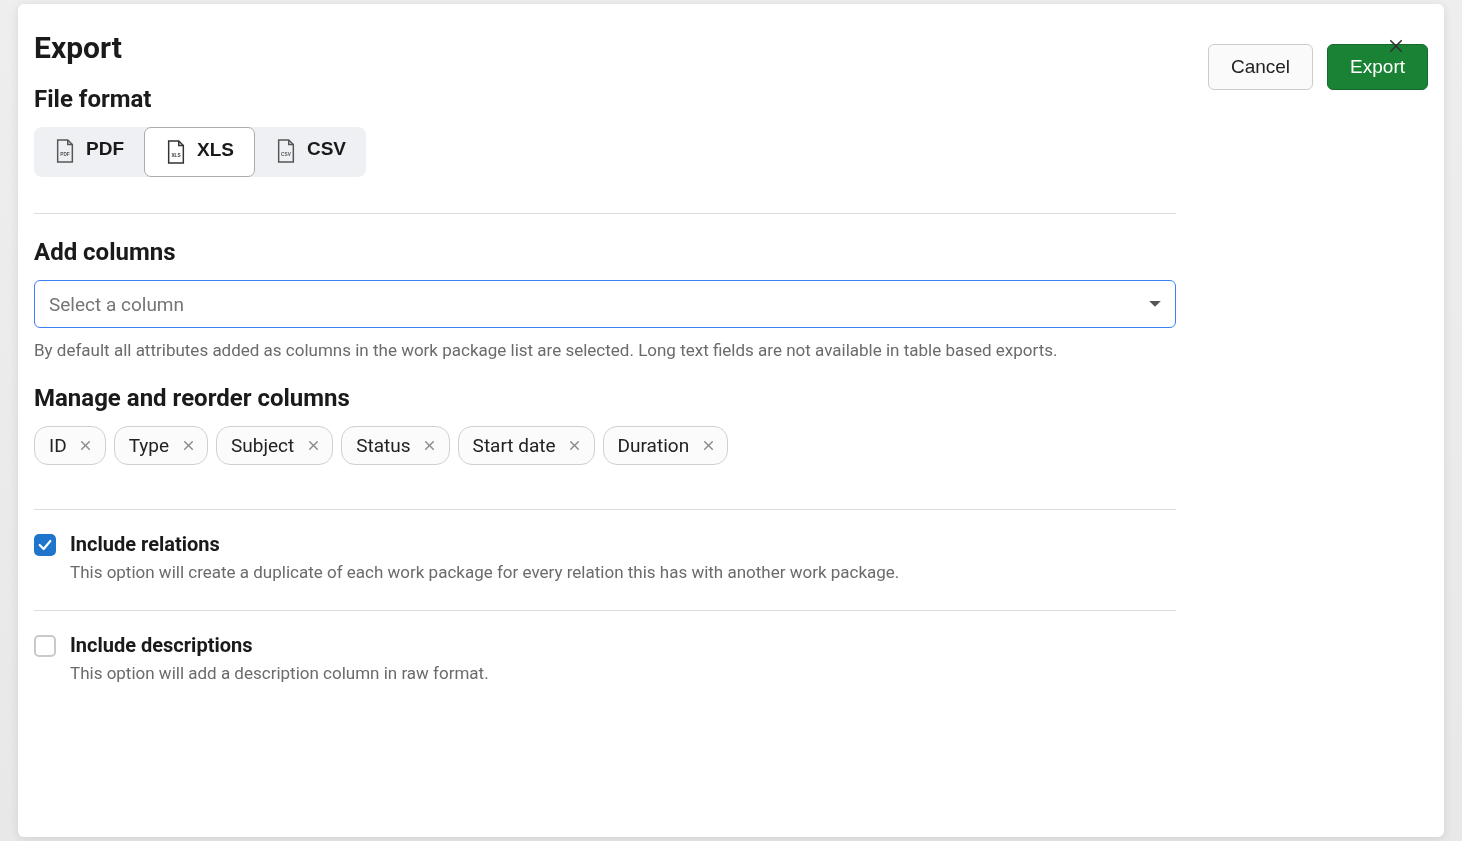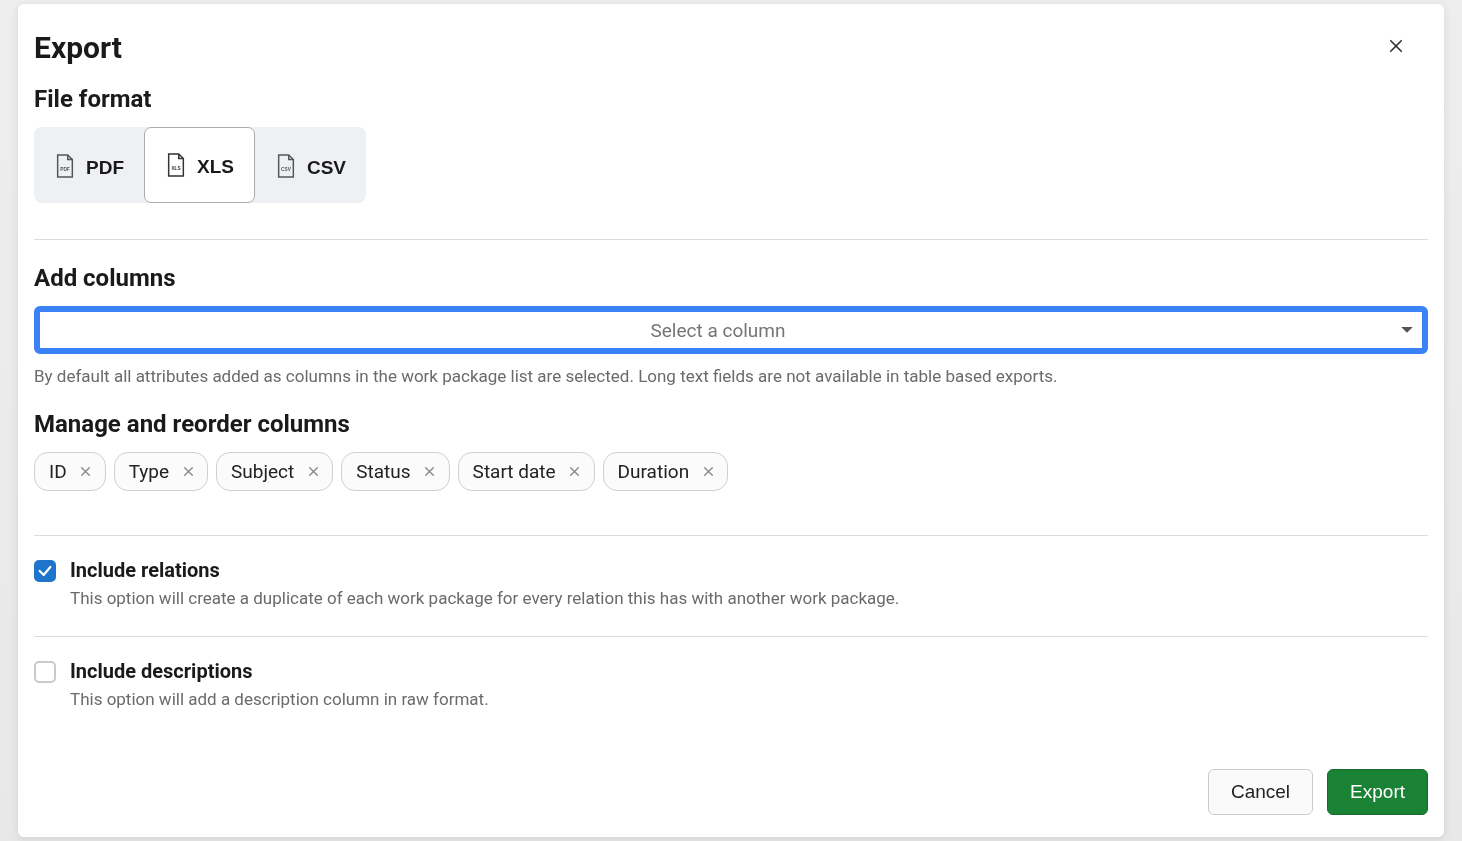--- a/index.html
+++ b/index.html
@@ -16,21 +16,21 @@
     background: linear-gradient(#eeeeee, #e8e8e8);
   }
   .modal {
     position: absolute;
     left: 18px; right: 18px; top: 4px; bottom: 4px;
     background: #ffffff;
     border-radius: 6px;
     box-shadow: 0 2px 10px rgba(0,0,0,0.1);
     padding: 26px 0 22px 0;
     display: flex;
-    flex-direction: column;
+    flex-direction: row;
   }
   .modal-inner {
     padding: 0 16px;
     flex: 1;
     overflow-y: auto;
   }
   .close-btn {
     position: absolute;
     top: 28px; right: 34px;
     width: 28px; height: 28px;
@@ -54,23 +54,23 @@
   .format-row {
     display: flex;
     gap: 0;
     background: #eef0f3;
     border-radius: 8px;
     padding: 0;
     width: fit-content;
   }
   .format-btn {
     display: flex;
-    align-items: flex-end;
+    align-items: flex-start;
     gap: 10px;
-    padding: 24px 20px;
+    padding: 11px 20px;
     border: none;
     background: transparent;
     font-size: 19px;
     font-weight: 600;
     color: #1a1a1a;
     cursor: pointer;
     border-radius: 7px;
   }
   .format-btn.selected {
     background: #ffffff;
@@ -83,30 +83,29 @@
     margin: 36px 0 24px 0;
   }
   .divider.tight { margin: 28px 0 22px 0; }
   .select-wrap {
     position: relative;
     width: 100%;
   }
   .select-input {
     width: 100%;
     height: 48px;
-    border: 6px solid #3b82f6;
+    border: 1px solid #3b82f6;
     border-radius: 6px;
     padding: 0 40px 0 14px;
     font-size: 19px;
     color: #555;
     background: #fff;
     cursor: pointer;
     display: flex;
     align-items: center;
-    justify-content: center;
   }
   .select-input .placeholder { color: #757575; }
   .select-caret {
     position: absolute;
     right: 14px; top: 50%; transform: translateY(-50%);
     pointer-events: none;
     color: #555;
   }
   .hint {
     color: #6b6b6b;

